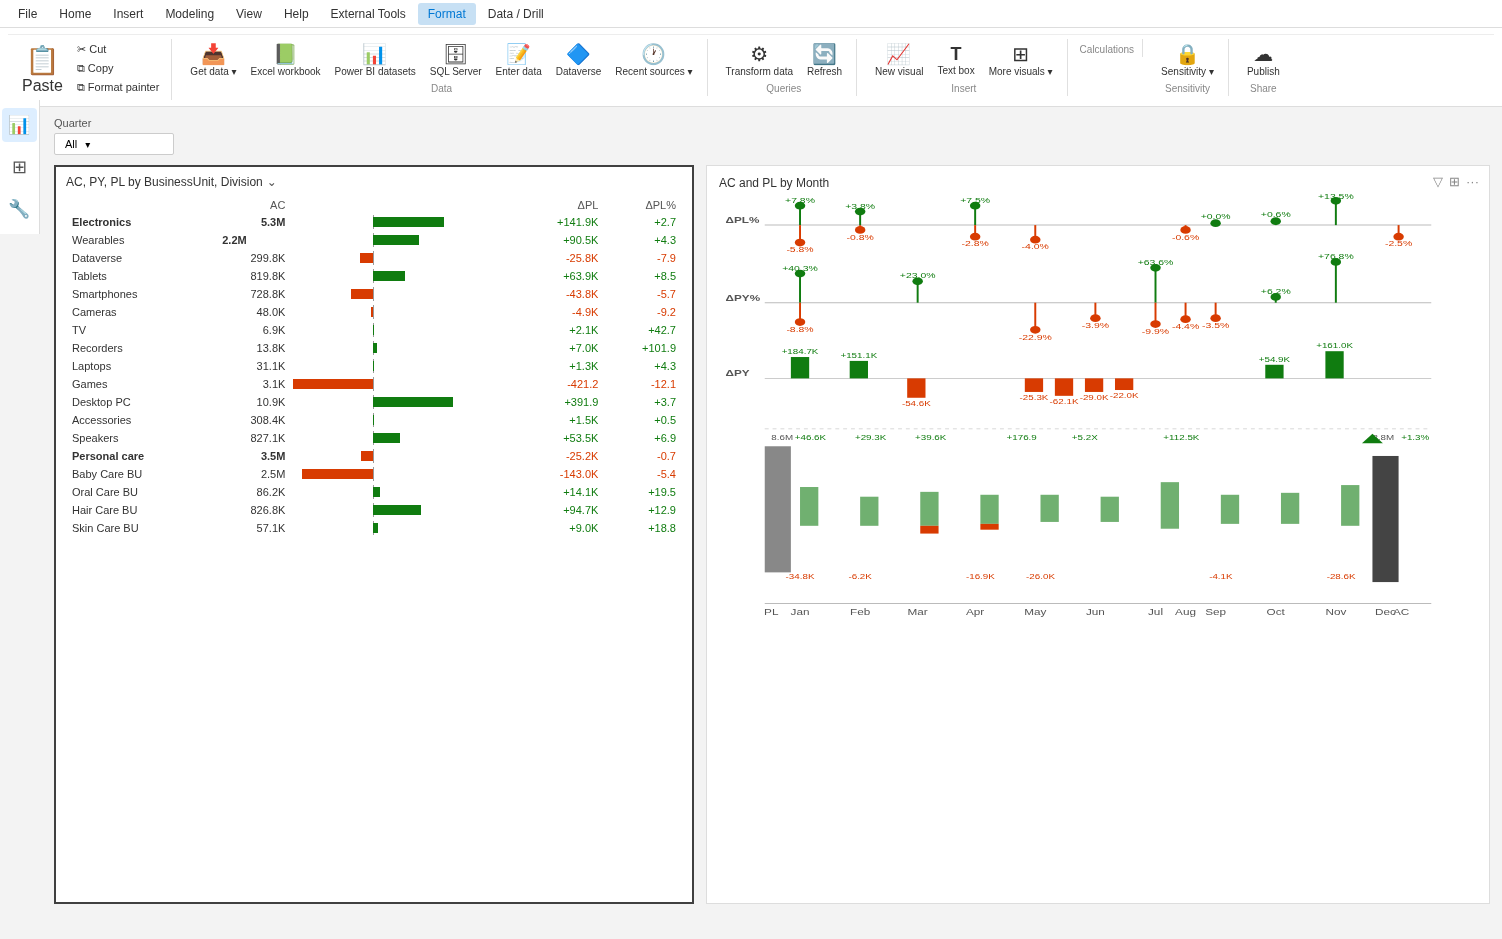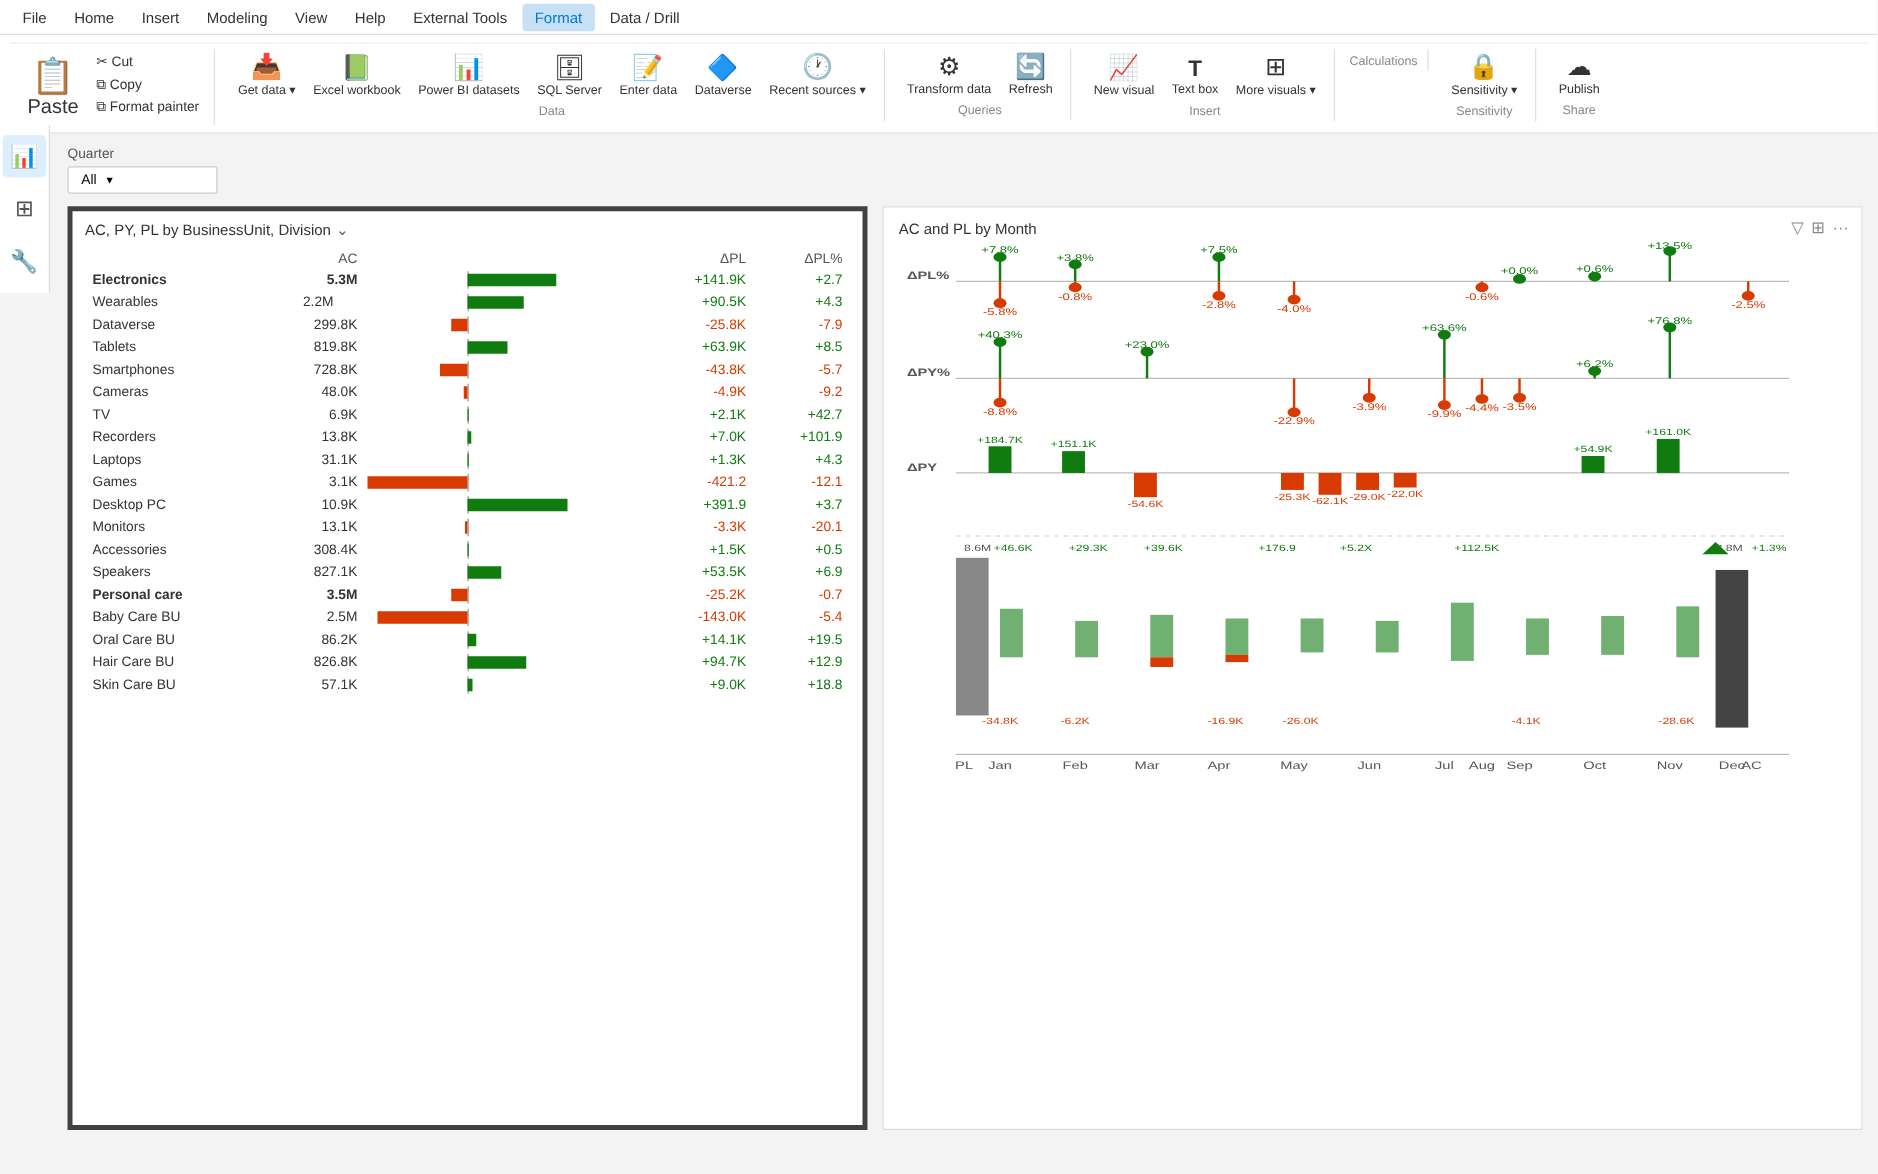--- a/index.html
+++ b/index.html
@@ -226,21 +226,21 @@
   <div class="filter-area">
     <div class="filter-label">Quarter</div>
     <div class="filter-dropdown">
       <span>All</span>
       <span class="arrow">▾</span>
     </div>
   </div>
 
   <div class="charts-row" style="display:flex; gap:12px; height: calc(939px - 200px);">
 
-    <div class="left-chart" style="background:#fff; border:4px solid #404040; padding:8px 10px; width:640px; min-width:640px; overflow:hidden;">
+    <div class="left-chart" style="background:#fff; border:2px solid #404040; padding:8px 10px; width:640px; min-width:640px; overflow:hidden;">
       <div class="left-chart-title">
         <span>AC, PY, PL by BusinessUnit, Division</span>
         <span style="cursor:pointer; font-size:12px; color:#555;">⌄</span>
       </div>
 
       <table class="chart-table" style="width:100%; border-collapse:collapse; font-size:11px;">
         <thead>
           <tr>
             <th style="text-align:left; font-weight:400; color:#555; width:120px;"></th>
             <th style="text-align:right; font-weight:400; color:#555; width:60px;">AC</th>
@@ -259,21 +259,21 @@
                   <div style="position: absolute; left: 80px; top: 0px; bottom: 0px; width: 1px; background: rgb(153, 153, 153);"></div>
                   <div style="position: absolute; left: 80px; top: 2px; height: 10px; width: 71px; background: rgb(16, 124, 16);"></div>
                 </div>
               </td>
               <td style="text-align: right; padding: 2px 6px; color: rgb(16, 124, 16);">+141.9K</td>
               <td style="width: 5px;"></td>
               <td style="text-align: right; padding: 2px 6px; color: rgb(16, 124, 16);">+2.7</td>
             </tr>
             <tr>
               <td style="font-weight: 400; color: rgb(51, 51, 51); padding: 2px 6px; white-space: nowrap;">Wearables</td>
-              <td style="text-align: center; padding: 2px 6px; color: rgb(51, 51, 51); font-weight: 400; margin-top: 26px;">2.2M</td>
+              <td style="text-align: left; padding: 2px 6px; color: rgb(51, 51, 51); font-weight: 700; margin-top: 26px;">2.2M</td>
               <td style="padding: 2px;">
                 <div style="position: relative; width: 160px; height: 14px;">
                   <div style="position: absolute; left: 80px; top: 0px; bottom: 0px; width: 1px; background: rgb(153, 153, 153);"></div>
                   <div style="position: absolute; left: 80px; top: 2px; height: 10px; width: 45.5px; background: rgb(16, 124, 16);"></div>
                 </div>
               </td>
               <td style="text-align: right; padding: 2px 6px; color: rgb(16, 124, 16);">+90.5K</td>
               <td style="width: 5px;"></td>
               <td style="text-align: right; padding: 2px 6px; color: rgb(16, 124, 16);">+4.3</td>
             </tr>
@@ -386,33 +386,20 @@
               <td style="text-align: right; padding: 2px 6px; color: rgb(51, 51, 51); font-weight: 400;">10.9K</td>
               <td style="padding: 2px;">
                 <div style="position: relative; width: 160px; height: 14px;">
                   <div style="position: absolute; left: 80px; top: 0px; bottom: 0px; width: 1px; background: rgb(153, 153, 153);"></div>
                   <div style="position: absolute; left: 80px; top: 2px; height: 10px; width: 80px; background: rgb(16, 124, 16);"></div>
                 </div>
               </td>
               <td style="text-align: right; padding: 2px 6px; color: rgb(16, 124, 16);">+391.9</td>
               <td style="width: 5px;"></td>
               <td style="text-align: right; padding: 2px 6px; color: rgb(16, 124, 16);">+3.7</td>
-            </tr>
-            <tr>
-              <td style="font-weight: 400; color: rgb(51, 51, 51); padding: 2px 6px; white-space: nowrap;">Monitors</td>
-              <td style="text-align: right; padding: 2px 6px; color: rgb(51, 51, 51); font-weight: 400;">13.1K</td>
-              <td style="padding: 2px;">
-                <div style="position: relative; width: 160px; height: 14px;">
-                  <div style="position: absolute; left: 80px; top: 0px; bottom: 0px; width: 1px; background: rgb(153, 153, 153);"></div>
-                  <div style="position: absolute; right: 80px; top: 2px; height: 10px; width: 1.5px; background: rgb(216, 59, 1);"></div>
-                </div>
-              </td>
-              <td style="text-align: right; padding: 2px 6px; color: rgb(216, 59, 1);">-3.3K</td>
-              <td style="width: 5px;"></td>
-              <td style="text-align: right; padding: 2px 6px; color: rgb(216, 59, 1);">-20.1</td>
             </tr>
             <tr>
               <td style="font-weight: 400; color: rgb(51, 51, 51); padding: 2px 6px; white-space: nowrap;">Accessories</td>
               <td style="text-align: right; padding: 2px 6px; color: rgb(51, 51, 51); font-weight: 400;">308.4K</td>
               <td style="padding: 2px;">
                 <div style="position: relative; width: 160px; height: 14px;">
                   <div style="position: absolute; left: 80px; top: 0px; bottom: 0px; width: 1px; background: rgb(153, 153, 153);"></div>
                   <div style="position: absolute; left: 80px; top: 2px; height: 10px; width: 1px; background: rgb(16, 124, 16);"></div>
                 </div>
               </td>

